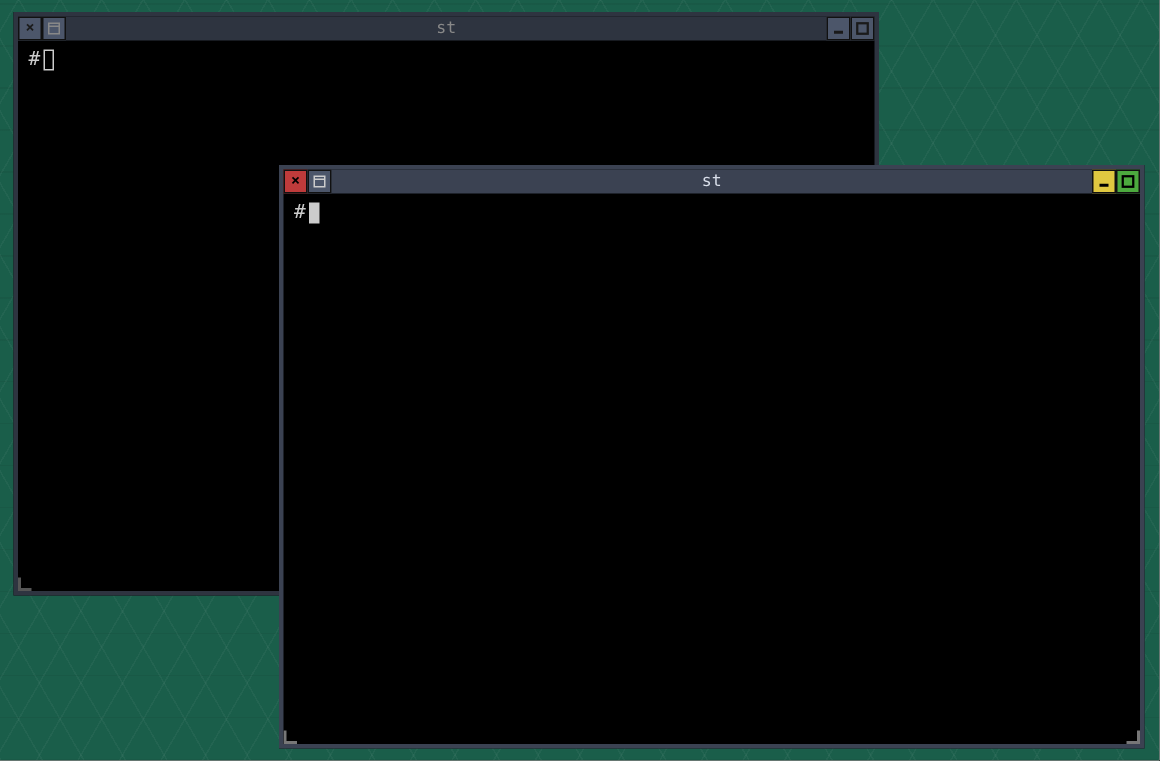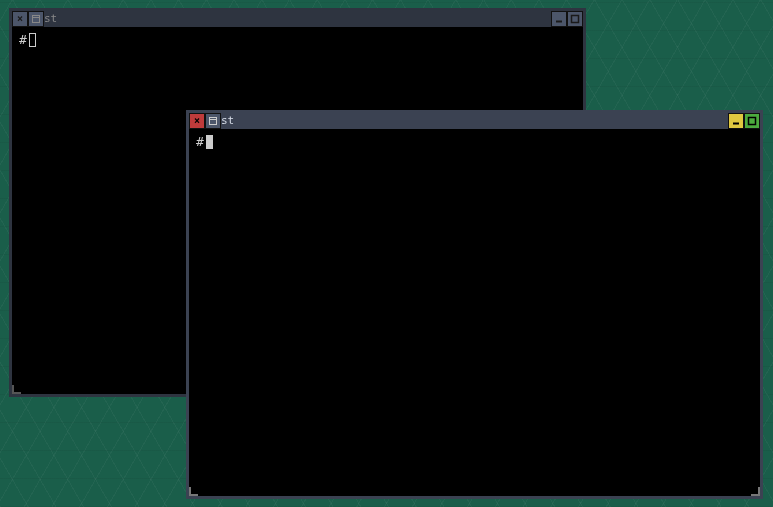--- a/index.html
+++ b/index.html
@@ -61,20 +61,21 @@
   .inactive .tbtn { background: #4c566a; color: #1a1a1a; }
   .active .tbtn.close { background: #bf3b3b; }
   .active .tbtn.menu  { background: #4c566a; color: #ccc; }
   .active .tbtn.min   { background: #e0c840; }
   .active .tbtn.max   { background: #4caa3e; }
 
   .tbtn svg { width: 10px; height: 10px; display: block; }
 
   .title {
     flex: 1;
+    text-align: center;
   }
 
   .terminal {
     position: absolute;
     left: 3px;
     right: 3px;
     top: 19px;
     bottom: 3px;
     background: #000;
     color: #ccc;

